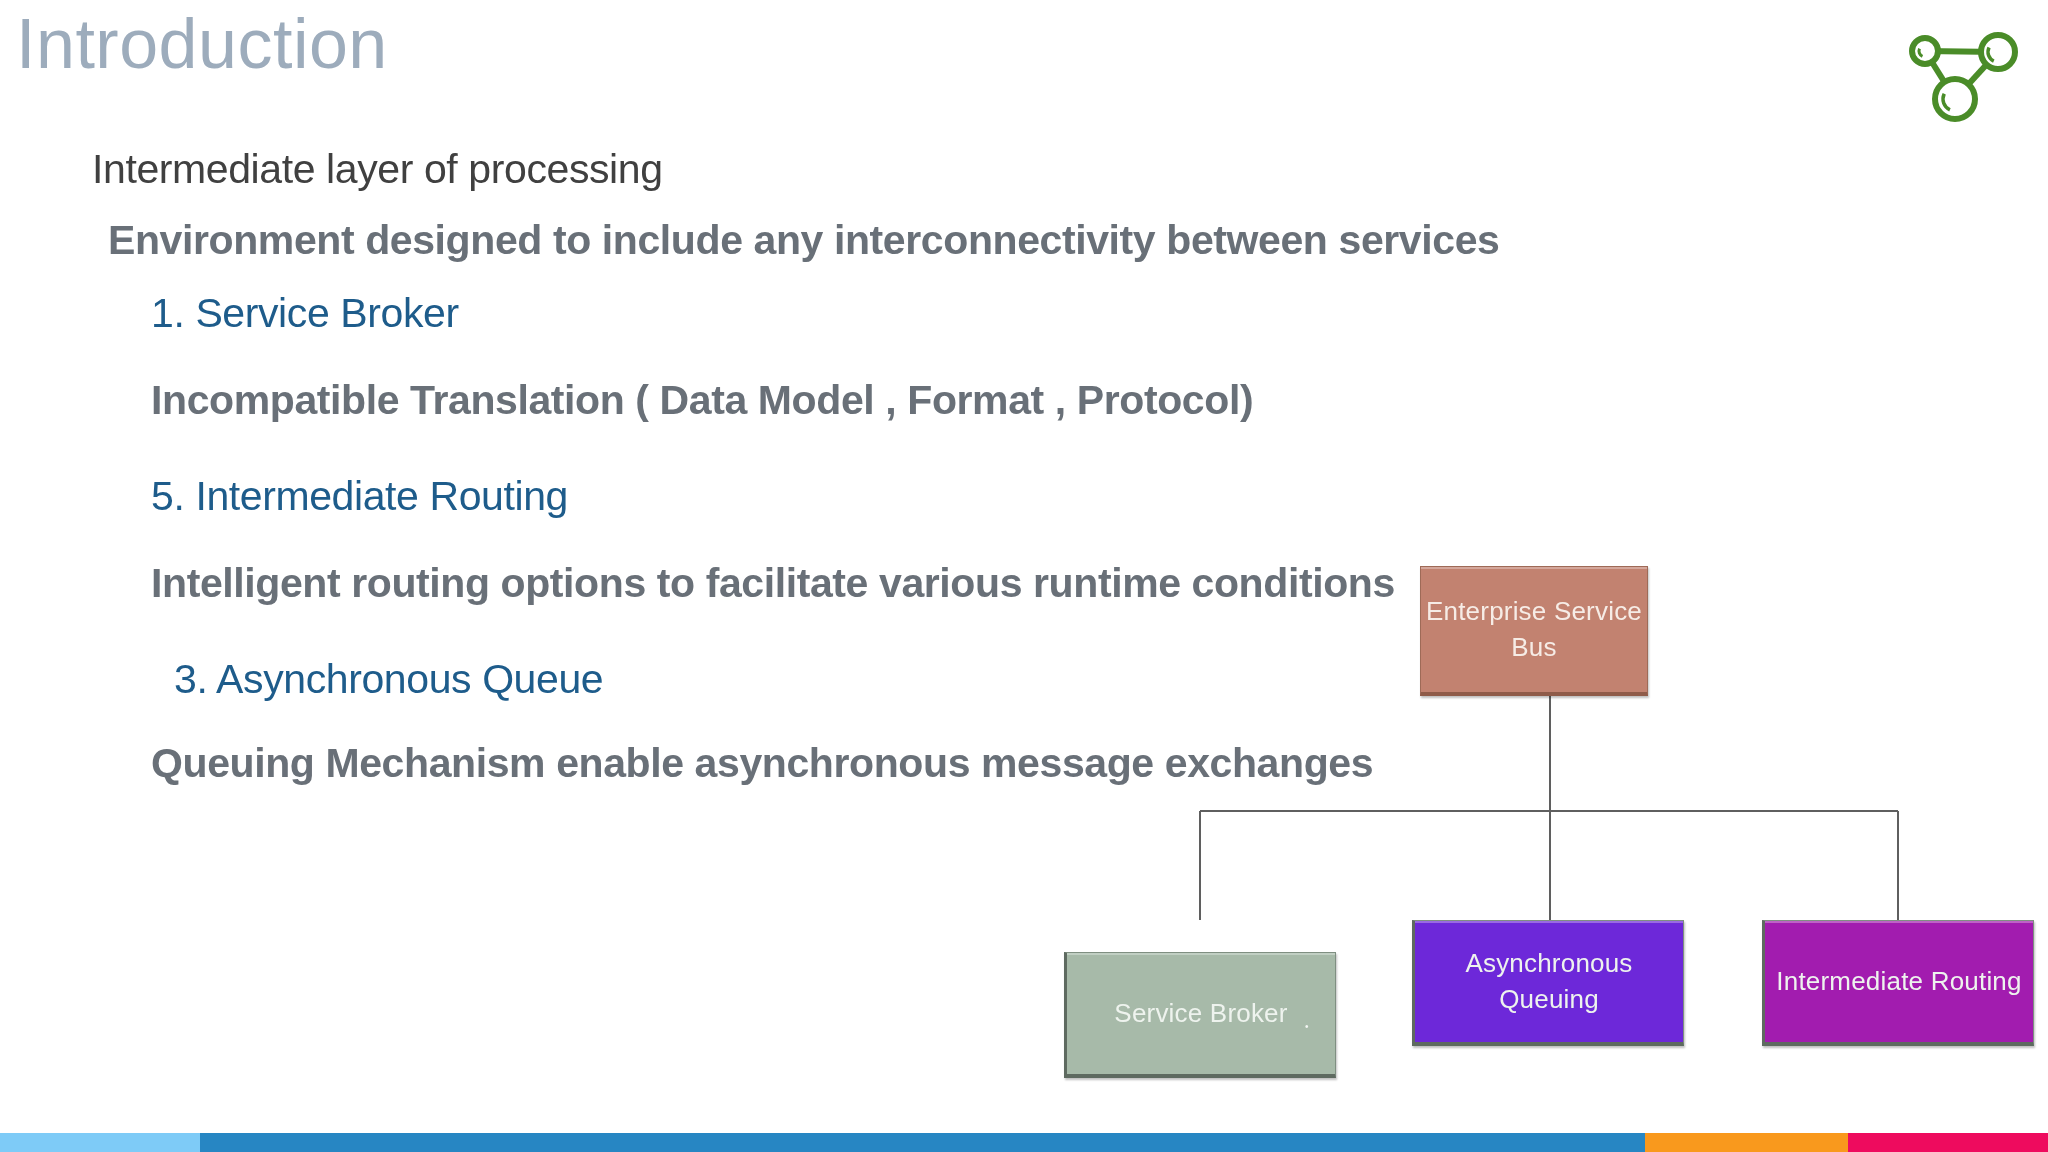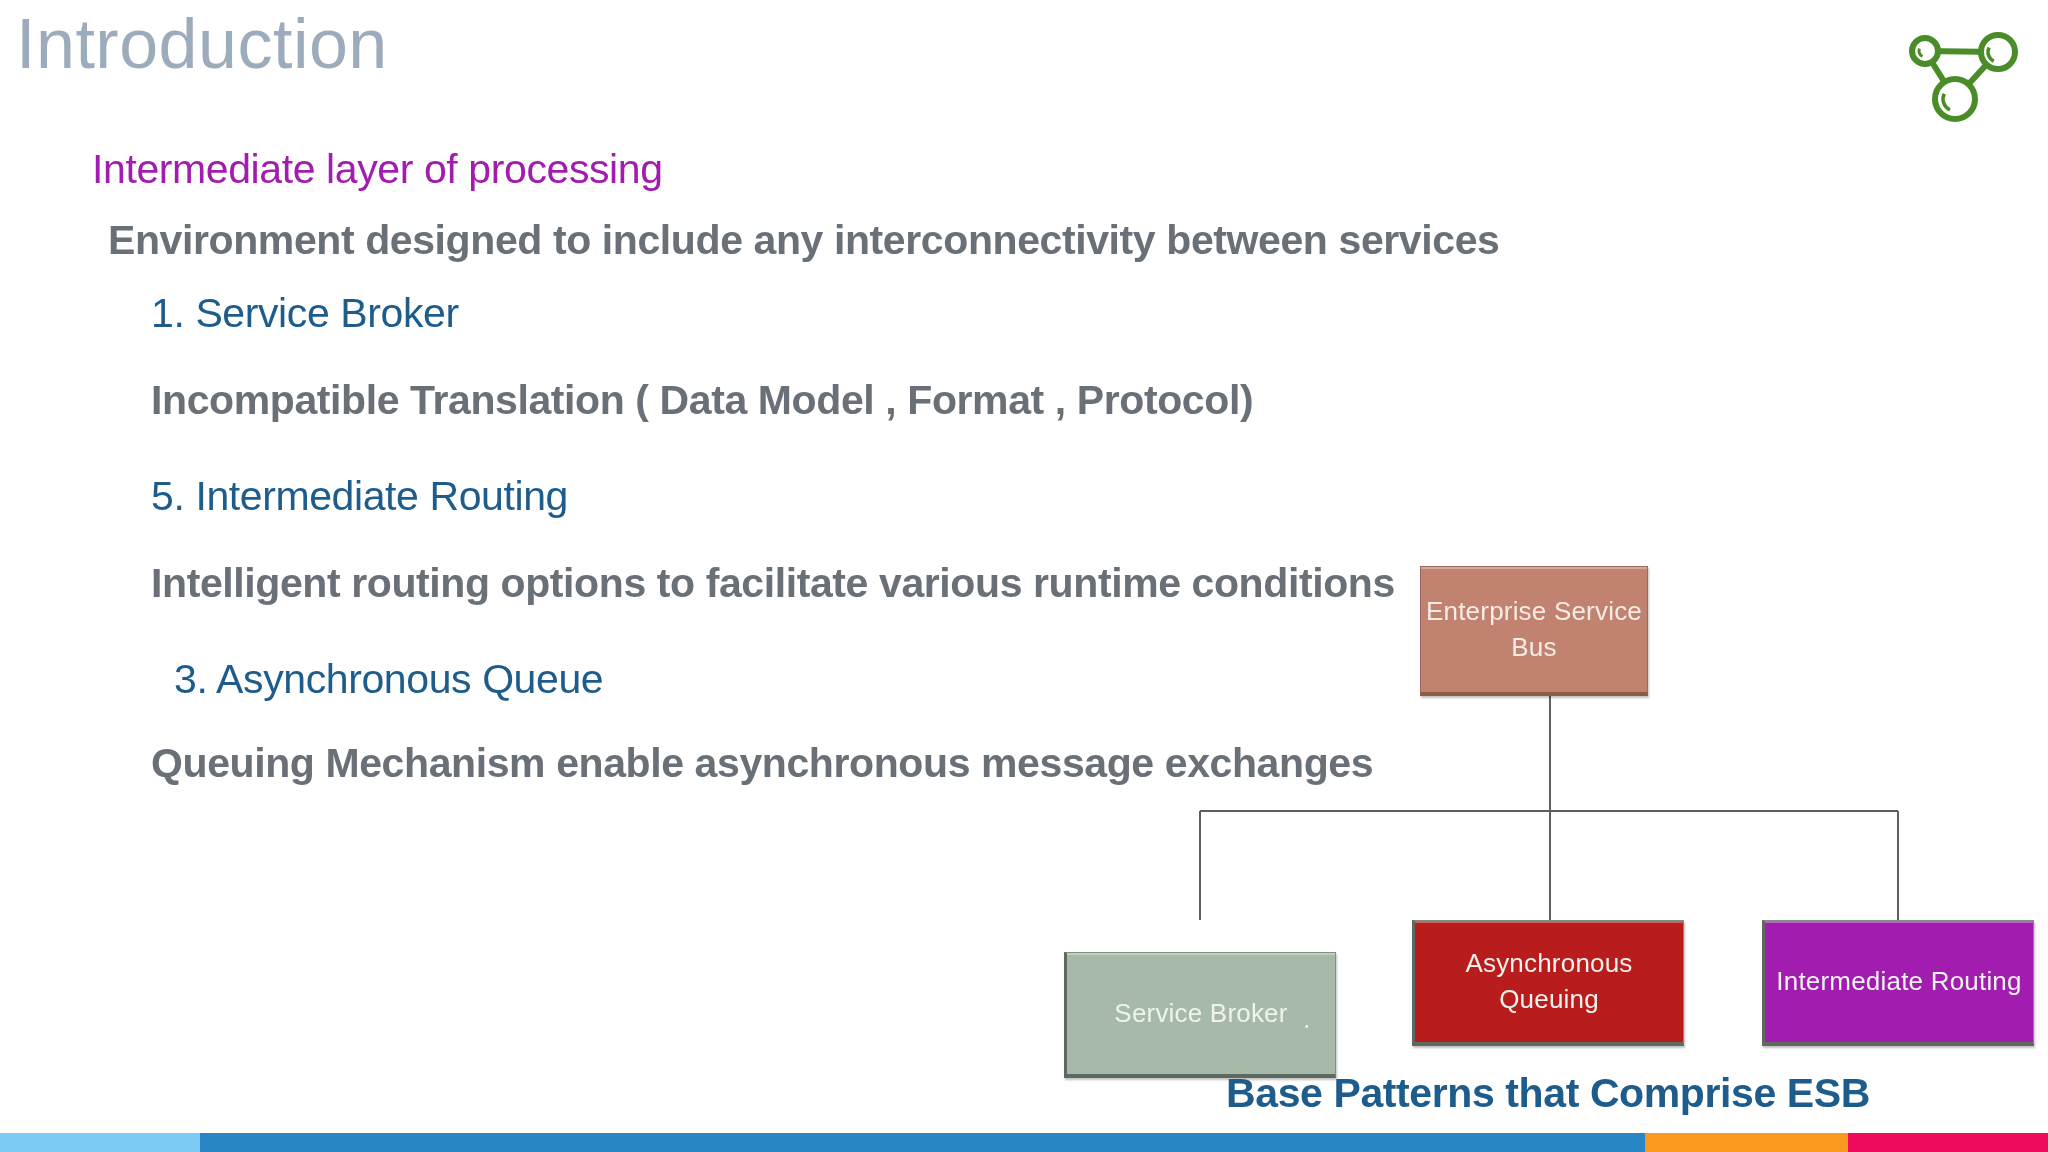--- a/index.html
+++ b/index.html
@@ -122,21 +122,21 @@
       <line x1="102" y1="38" x2="59" y2="85" stroke-width="6"></line>
       <circle cx="29" cy="37" r="13" fill="#ffffff" stroke-width="6"></circle>
       <circle cx="102" cy="38" r="17" fill="#ffffff" stroke-width="6"></circle>
       <circle cx="59" cy="85" r="20" fill="#ffffff" stroke-width="6"></circle>
       <circle cx="29" cy="37" r="6" stroke-width="3" stroke-dasharray="9 29" transform="rotate(115 29 37)"></circle>
       <circle cx="102" cy="38" r="10" stroke-width="3.5" stroke-dasharray="16 47" transform="rotate(115 102 38)"></circle>
       <circle cx="59" cy="85" r="12" stroke-width="3.5" stroke-dasharray="19 57" transform="rotate(115 59 85)"></circle>
     </g>
   </svg>
 
-  <div class="txt blue" style="left: 92px; top: 146px; color: #a21caf;">Intermediate layer of processing</div>
+  <div class="txt blue" style="left: 92px; top: 146px; color: #404040;">Intermediate layer of processing</div>
 
   <div class="txt gray" style="left: 108px; top: 206px; color: rgb(105, 112, 120);">Environment designed to include any interconnectivity between services</div>
 
   <div class="txt blue" style="left: 151px; top: 290px; color: rgb(30, 92, 139);">1. Service Broker</div>
   <div class="txt gray" style="left: 151px; top: 366px; color: rgb(105, 112, 120);">Incompatible Translation ( Data Model , Format , Protocol)</div>
 
   <div class="txt blue" style="left: 151px; top: 473px; color: rgb(30, 92, 139);">5. Intermediate Routing</div>
   <div class="txt gray" style="left: 151px; top: 549px; color: rgb(105, 112, 120);">Intelligent routing options to facilitate various runtime conditions</div>
 
   <div class="txt blue" style="left: 151px; top: 656px; color: rgb(30, 92, 139); margin-left: 23px;">3. Asynchronous Queue</div>
@@ -148,28 +148,27 @@
       <line x1="140" y1="121" x2="838" y2="121"></line>
       <line x1="140" y1="121" x2="140" y2="230"></line>
       <line x1="838" y1="121" x2="838" y2="230"></line>
     </g>
   </svg>
 
   <div class="diagram-box root" style="background-color: rgb(194, 130, 112);">Enterprise Service Bus</div>
 
   <div class="diagram-box child child-1" style="background-color: rgb(167, 186, 169); margin-top: 32px;">Service Broker</div>
 
-  <div class="diagram-box child child-2" style="background-color: #b91c1c;">Asynchronous Queuing</div>
+  <div class="diagram-box child child-2" style="background-color: #6d28d9;">Asynchronous Queuing</div>
 
   <div class="diagram-box child child-3" style="background-color: #a21caf;">Intermediate Routing</div>
 
   <div class="corner-mark mark-esb">✳</div>
   <div class="corner-mark mark-broker">•</div>
 
-  <div class="diagram-caption" style="color: rgb(30, 92, 139);">Base Patterns that Comprise ESB</div>
 
   <div class="footer-bar">
     <div class="footer-seg seg-0" style="background-color: rgb(126, 203, 247);"></div>
     <div class="footer-seg seg-1" style="background-color: rgb(39, 134, 195);"></div>
     <div class="footer-seg seg-2" style="background-color: rgb(249, 153, 29);"></div>
     <div class="footer-seg seg-3" style="background-color: rgb(238, 11, 94);"></div>
   </div>
 
 </div>
 

